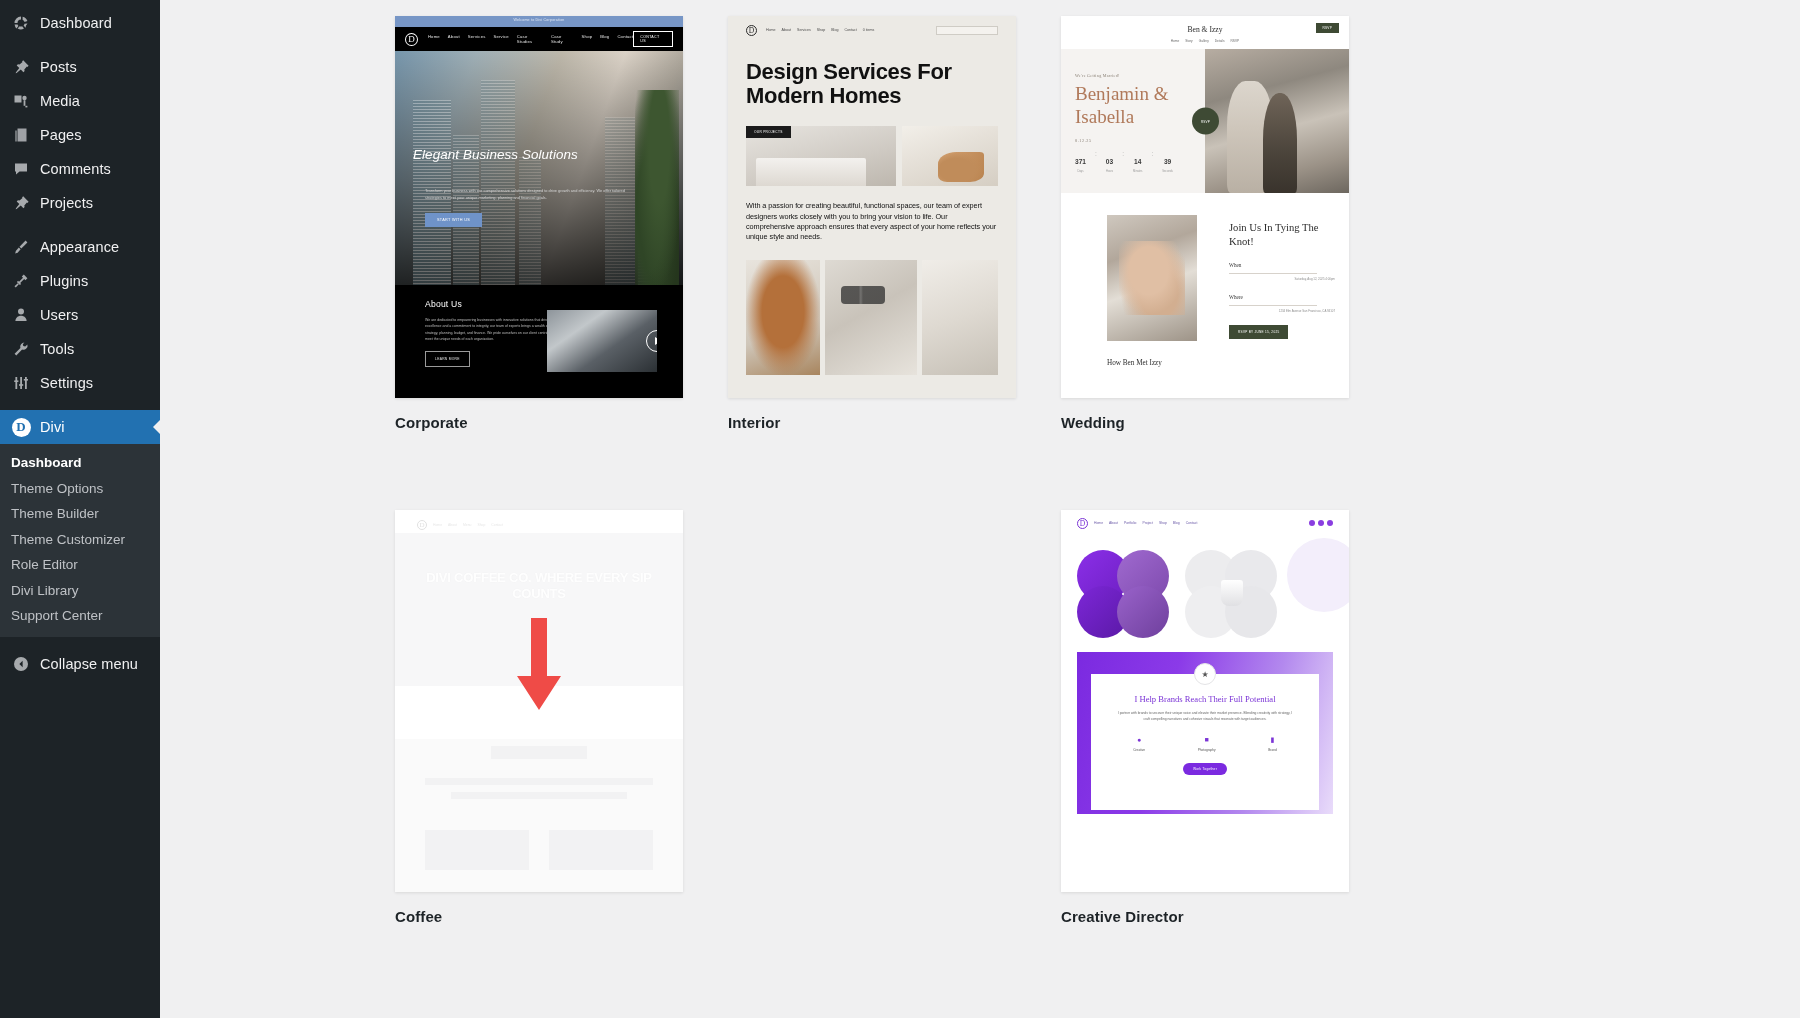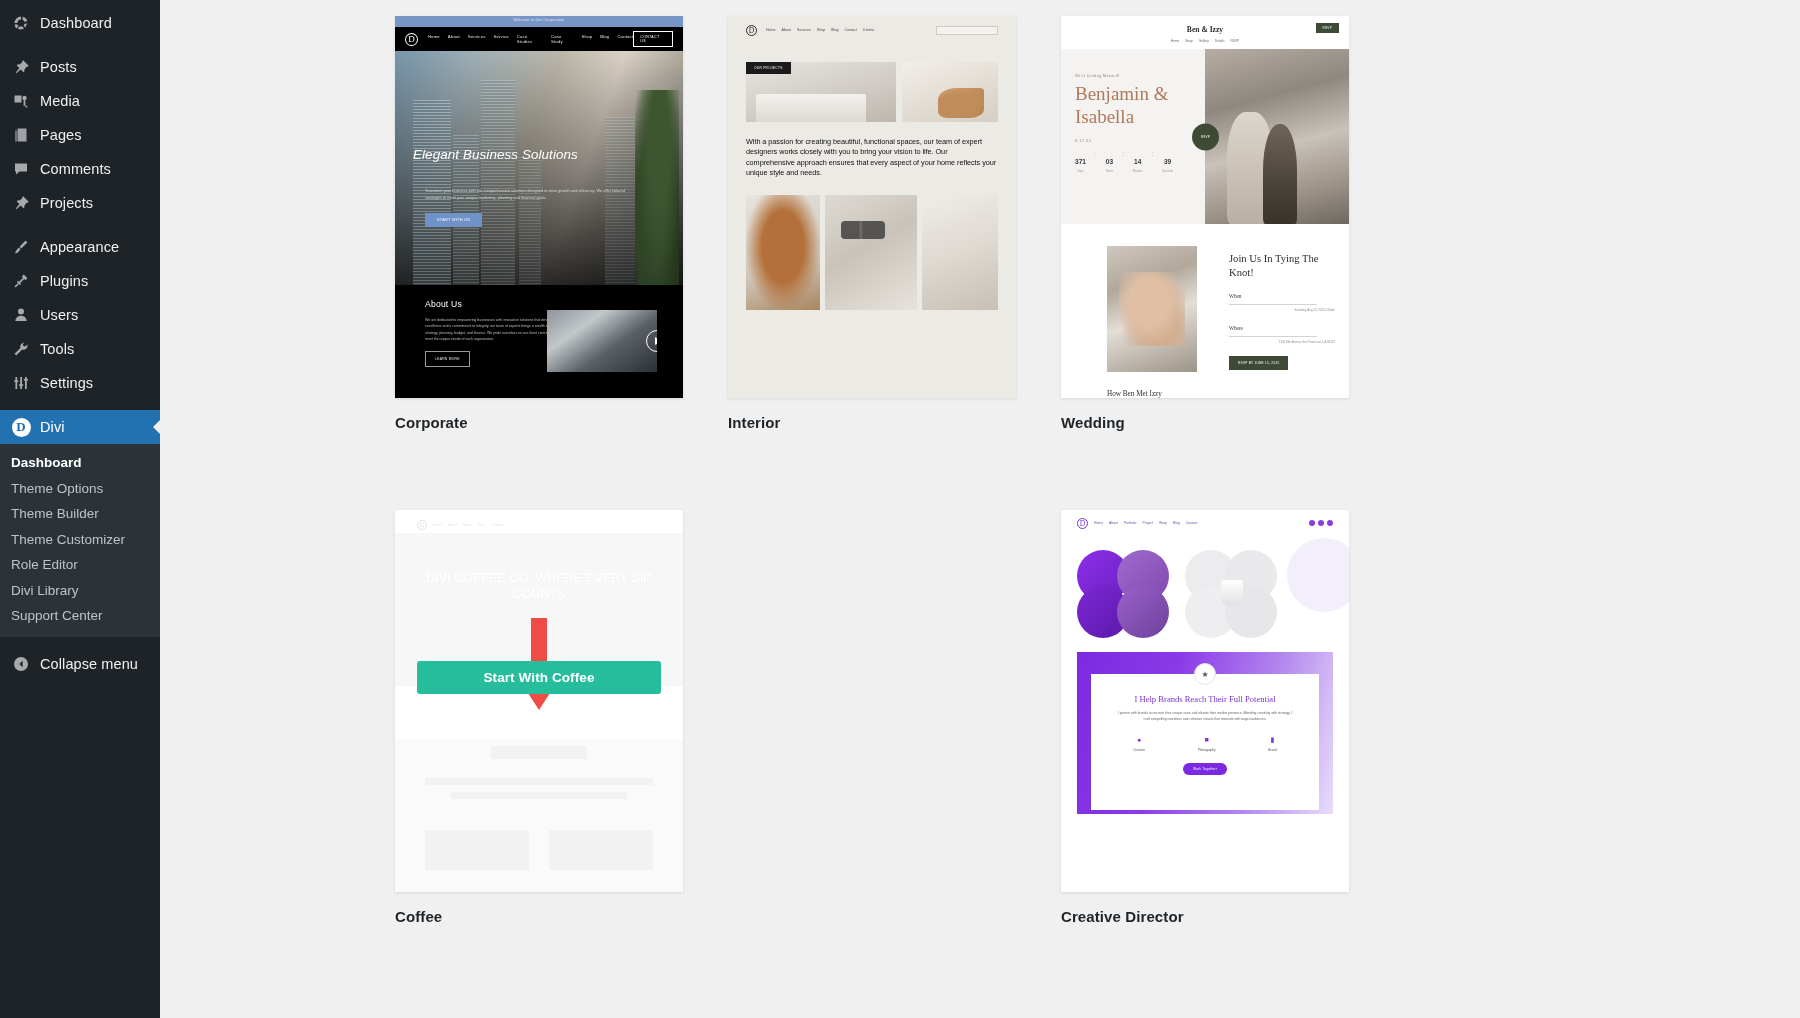--- a/index.html
+++ b/index.html
@@ -232,27 +232,27 @@
     opacity:.75; border-radius:4px;
   }
   .int-i5 {
     flex:0 0 76px;
     background: linear-gradient(160deg,#f0ede8 0%,#ded9d1 50%,#c6c0b6 100%);
   }
 
   
   .wed { height:382px; background:#fff; position:relative; overflow:hidden;}
   .wed-nav { display:flex; align-items:center; justify-content:center; height:26px; position:relative; }
-  .wed-name { font-family:"Liberation Serif",serif; font-size:7.6px; color:#2b2b2b;font-weight:bold;}
+  .wed-name { font-family:"Liberation Serif",serif; font-size:7.6px; color:#2b2b2b;}
   .wed-rsvp {
     position:absolute; right:10px; top:7px; background:#3e4a34; color:#fff;
     font-size:3.2px; padding:3px 7px; letter-spacing:.2px;
   }
   .wed-subnav { display:flex; justify-content:center; gap:6px; font-size:3.2px; color:#6b6b6b; margin-top:-3px;}
-  .wed-hero { display:flex; height:175px; margin-top:6px;}
+  .wed-hero { display:flex; height:144px; margin-top:6px;}
   .wed-left { flex:1; background:#f5f3f1; position:relative; padding:24px 0 0 14px;}
   .wed-pre { font-family:"Liberation Serif",serif; font-size:4.1px; color:#8a8176; letter-spacing:.3px;}
   .wed-h1 { font-family:"Liberation Serif",serif; font-size:19px; color:#b0795a; line-height:1.22; margin-top:4px;}
   .wed-date { font-family:"Liberation Serif",serif; font-size:4.2px; color:#8a8176; margin-top:10px; letter-spacing:.6px;}
   .wed-count { display:flex; gap:9px; margin-top:7px; }
   .wed-cu { text-align:center; }
   .wed-cu b { font-size:6.6px; color:#3a3a3a; font-weight:bold; font-family:"Liberation Sans",sans-serif;}
   .wed-cu span { display:block; font-size:2.7px; color:#9a9a9a; margin-top:2px;}
   .wed-cs { font-size:6.6px; color:#b5b5b5; align-self:flex-start; }
   .wed-right { flex:0 0 144px; position:relative;
@@ -588,20 +588,21 @@
                 <span>Home</span>
                 <span>About</span>
                 <span>Services</span>
                 <span>Shop</span>
                 <span>Blog</span>
                 <span>Contact</span>
                 <span>0 items</span>
               </span>
               <span class="int-search"></span>
             </div>
+            <div class="int-h1">Design Services For Modern Homes</div>
             <div class="int-imgs">
               <div class="int-im1">
                 <span class="tag">OUR PROJECTS</span>
                 <span class="bed"></span>
               </div>
               <div class="int-im2">
                 <span class="chair"></span>
               </div>
             </div>
             <div class="int-body">With a passion for creating beautiful, functional spaces, our team of expert designers works closely with you to bring your vision to life. Our comprehensive approach ensures that every aspect of your home reflects your unique style and needs.</div>
@@ -711,21 +712,20 @@
             <span class="cof-ghost g3"></span>
             <span class="cof-ghost g4"></span>
             <span class="cof-ghost g5"></span>
 
             <div class="arrow-wrap">
               <svg width="56" height="94" viewBox="0 0 56 94">
                 <path d="M20 0h16v58h14L28 92 6 58h14z" fill="#ef4b47"></path>
               </svg>
             </div>
 
-            <div class="cof-btn cof-btn-a">Start With Coffee</div>
           </div>
         </div>
         <div class="caption">Coffee</div>
       </div>
 
       <div class="cell row2"></div>
 
       <div class="cell row2" style="margin-top:48px;">
         <div class="thumb">
           <div class="cre">

